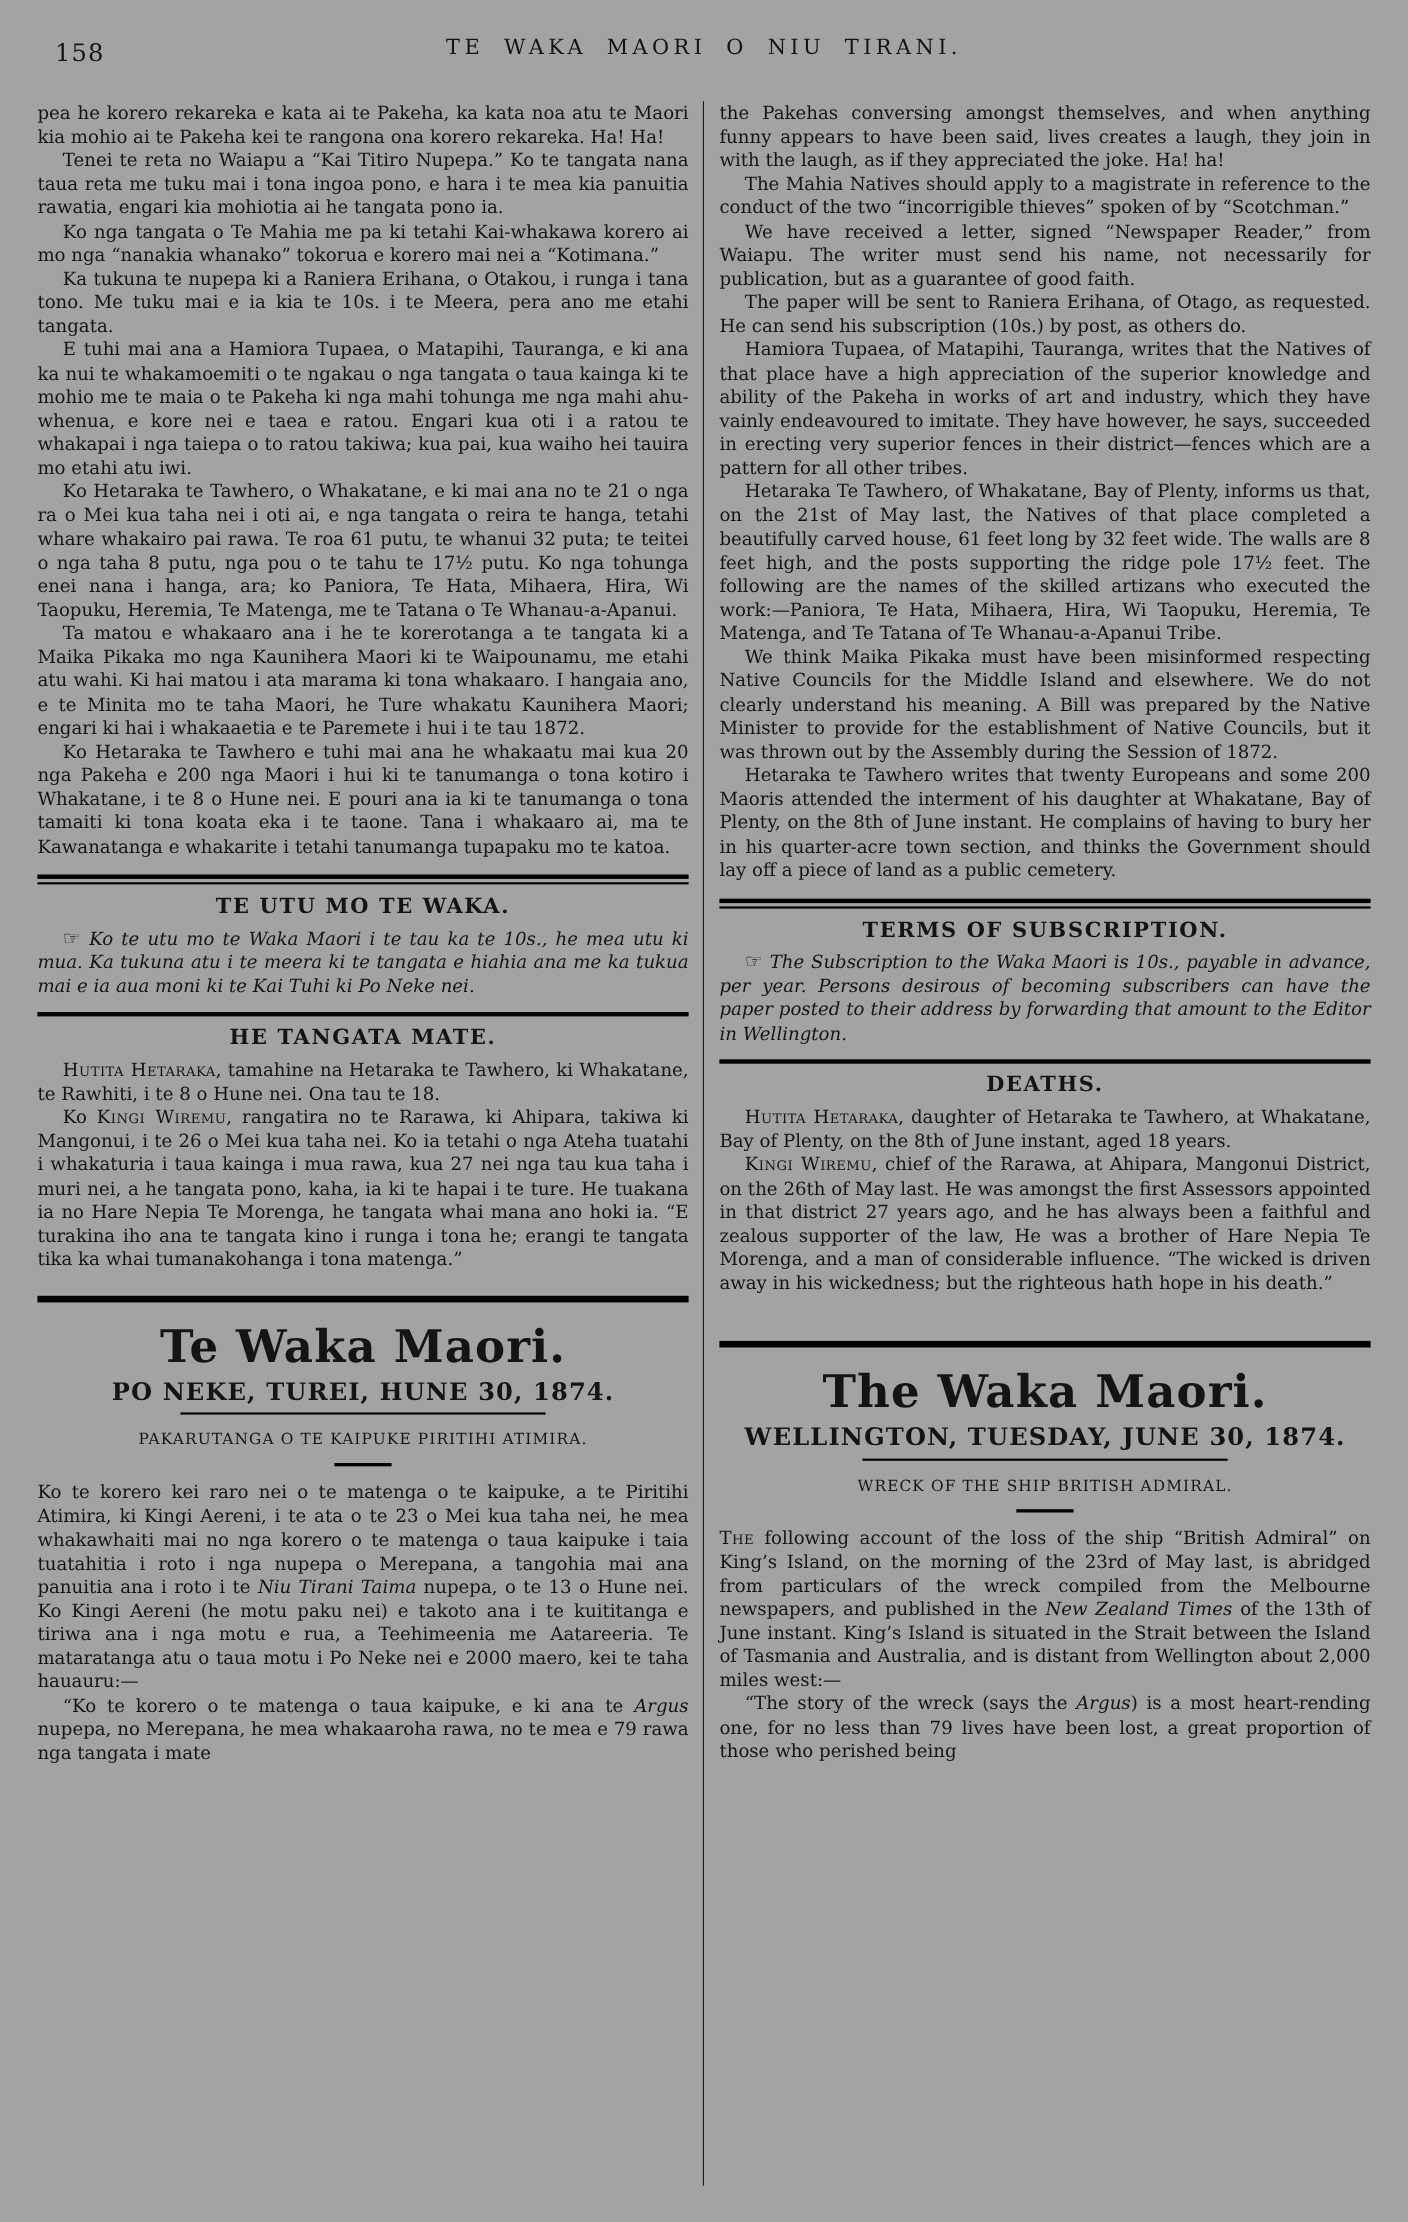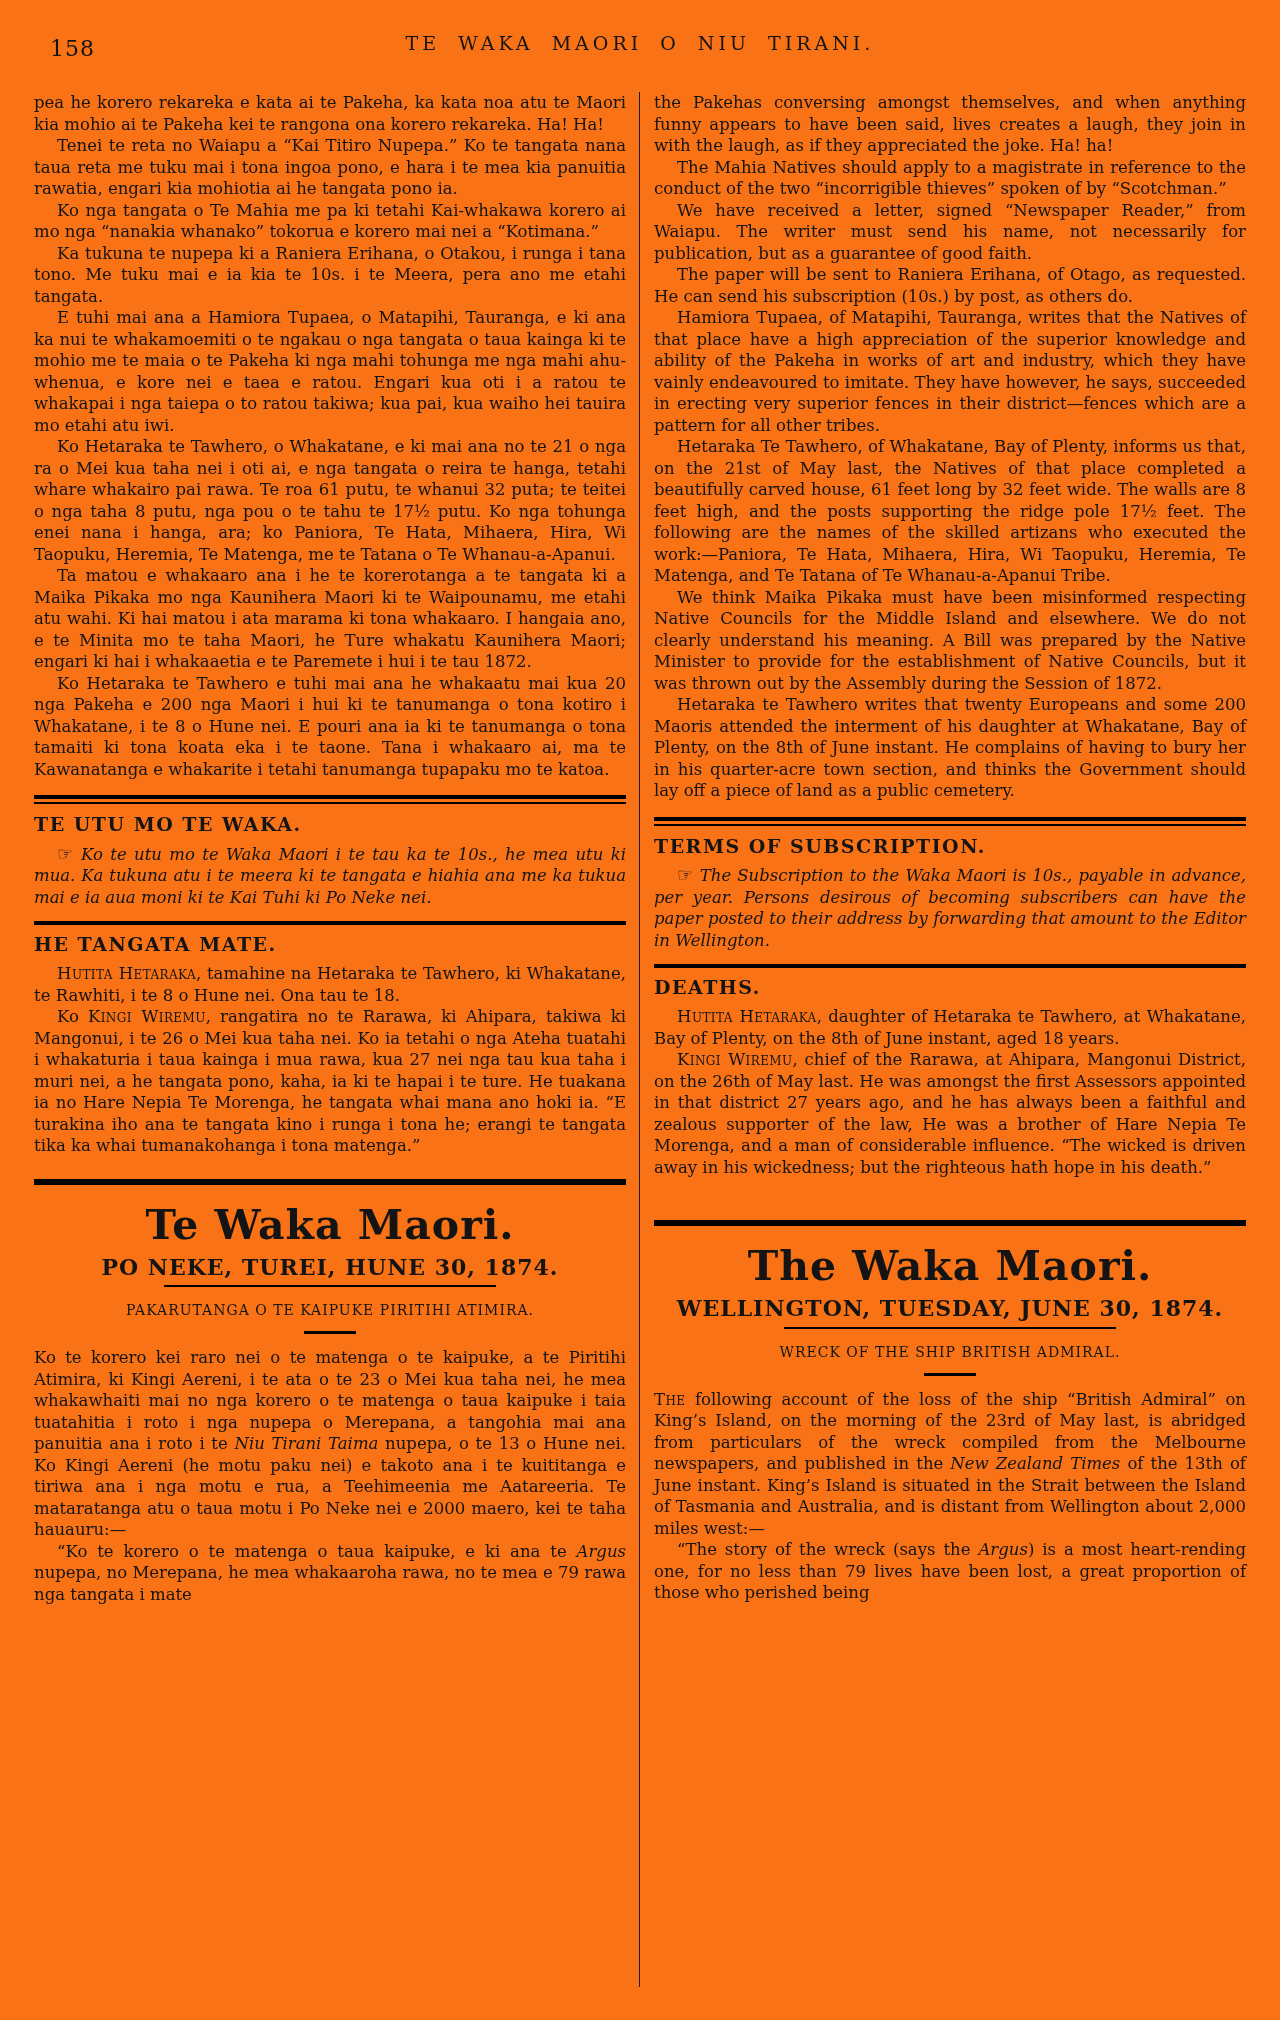--- a/index.html
+++ b/index.html
@@ -1,19 +1,19 @@
 <!DOCTYPE html>
 <html><head>
 <meta charset="utf-8">
 <style>
   html,body { margin:0; padding:0; background:#e8e8e4; }
   .page {
     width:1280px; height:2020px; box-sizing:border-box;
     margin:0 auto; padding:28px 34px 20px;
-    background:#f97316; color:#141414;
+    background:#a3a3a3; color:#141414;
     font-family:"DejaVu Serif", serif;
     overflow:hidden;
   }
   .page-header { position:relative; height:52px; margin-bottom:12px; }
   .page-number { position:absolute; left:16px; top:8px; font-size:22px; letter-spacing:1px; }
   .paper-title { margin:0; padding-top:4px; text-align:center; font-size:19px; font-weight:400;
     letter-spacing:4px; word-spacing:8px; }
 
   .columns { display:flex; min-height:1895px; }
   .col { flex:1 1 0; font-size:16.5px; line-height:21.5px; text-align:justify; }
@@ -31,21 +31,21 @@
   .pointer { font-style:normal; font-size:18px; }
 
   .rule { border:0; }
   .rule-double { margin:15px 0 9px; border-top:4px solid #000; border-bottom:2px solid #000; height:3px; }
   .rule-thick  { margin:13px 0 7px; border-top:4px solid #000; }
   .rule-heavy  { border-top:6px solid #000; }
   .mt-lg { margin-top:22px; } .mt-xl { margin-top:42px; }
   .rule-mid   { width:56%; margin:7px auto 3px; border-top:2.5px solid #000; }
   .rule-short { width:52px; margin:11px auto 13px; border-top:3px solid #000; }
 
-  .section-heading { margin:8px 0 6px; text-align:left; font-size:19px; font-weight:700;
+  .section-heading { margin:8px 0 6px; text-align:center; font-size:19px; font-weight:700;
     letter-spacing:1.5px; line-height:1.25; }
   .masthead-title { margin:16px 0 0; text-align:center; font-size:41px; font-weight:700;
     letter-spacing:1px; line-height:1.2; }
   .dateline { margin-top:7px; text-align:center; font-size:22px; font-weight:700; letter-spacing:1px; }
   .headline { margin:14px auto 0; text-align:center; font-size:14px; font-weight:400;
     letter-spacing:1px; line-height:1.35; }
 </style>
 </head>
 <body>
 

